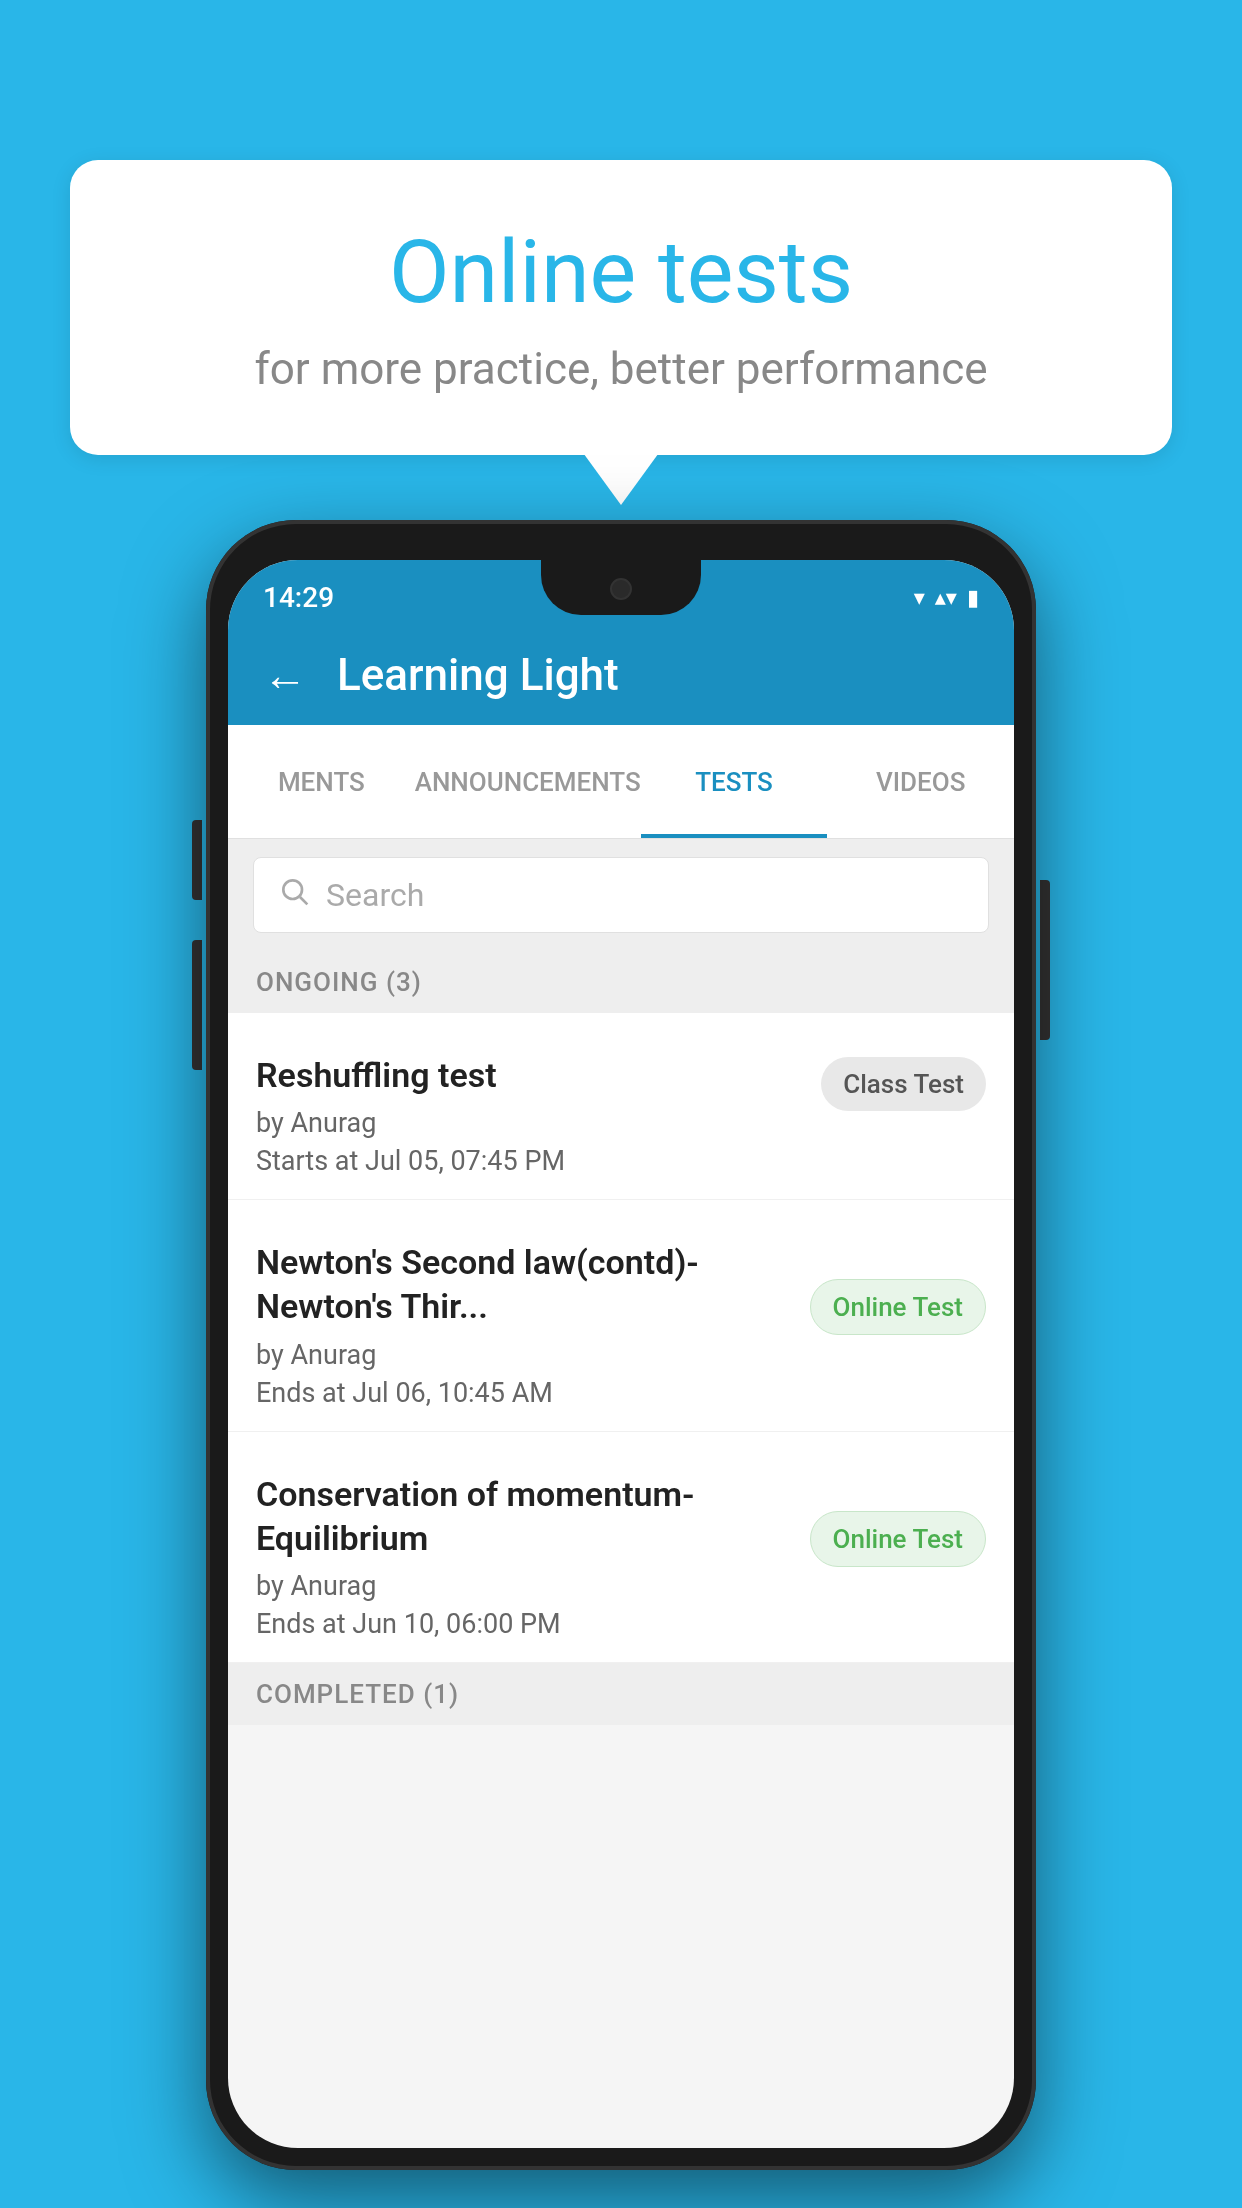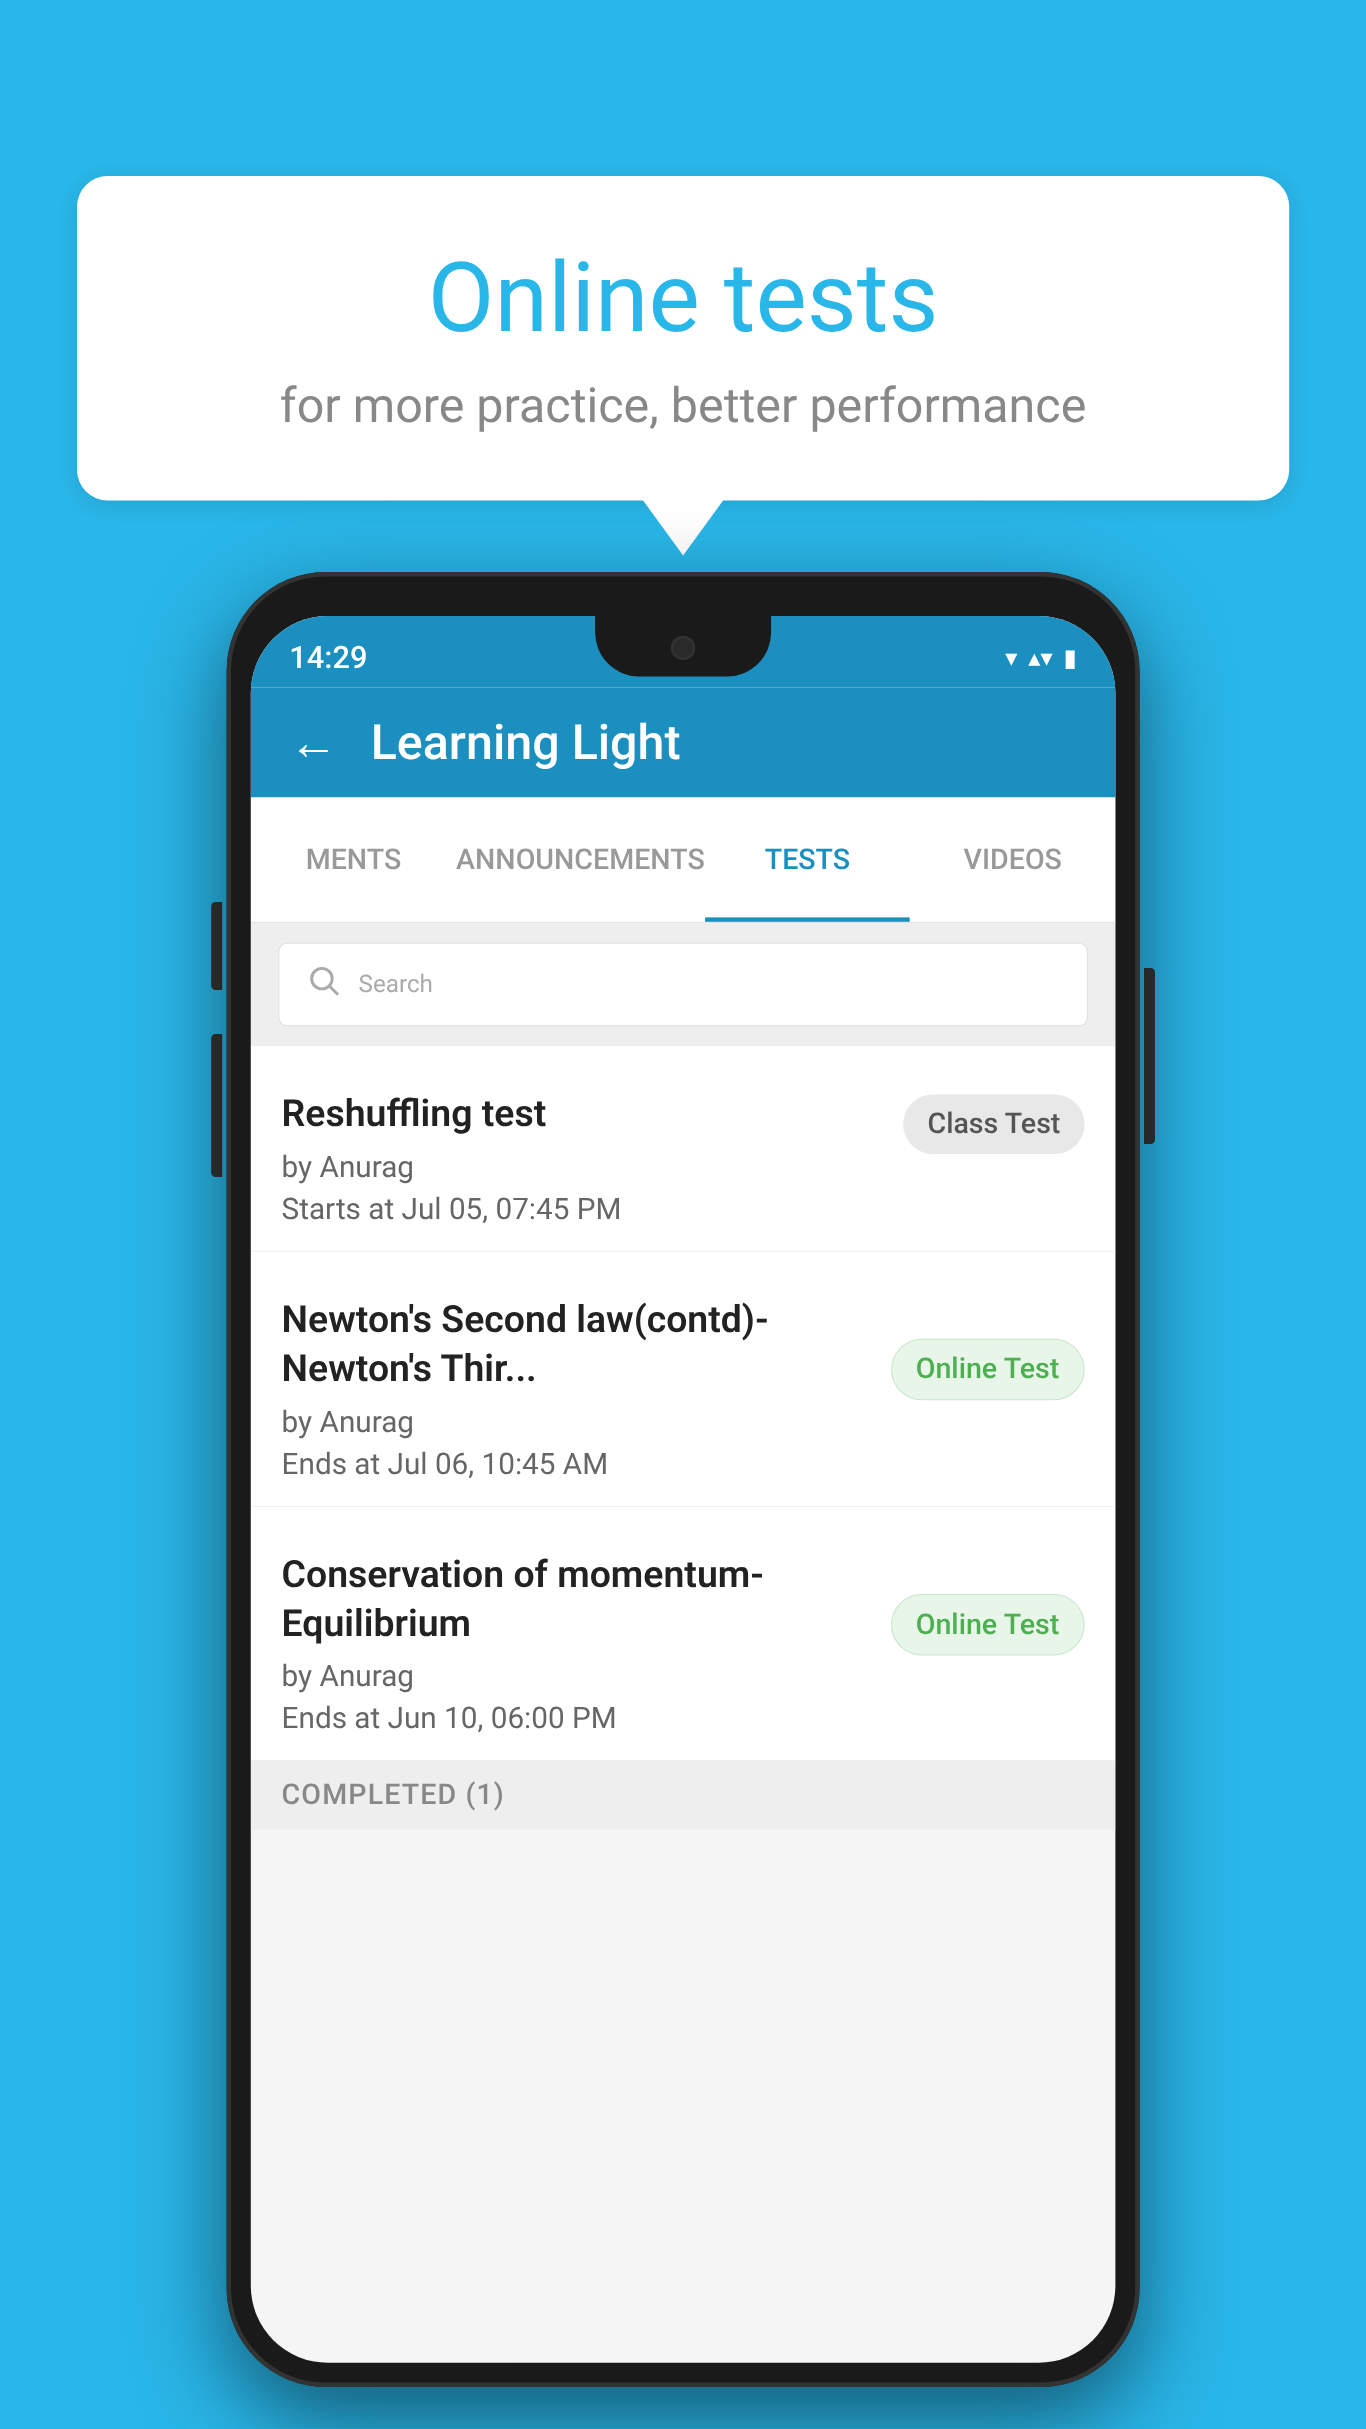--- a/index.html
+++ b/index.html
@@ -209,21 +209,21 @@
       gap: 16px;
       border: 1px solid #e0e0e0;
     }
 
     .search-icon-svg {
       color: #aaa;
       font-size: 36px;
     }
 
     .search-text {
-      font-size: 22px;
+      font-size: 32px;
       color: #aaa;
     }
 
     
     .section-header {
       background: #eeeeee;
       padding: 16px 28px;
     }
 
     .section-header-text {
@@ -378,20 +378,23 @@
           <span class="search-icon-svg">
             <svg width="32" height="32" viewBox="0 0 24 24" fill="none" stroke="#aaa" stroke-width="2">
               <circle cx="11" cy="11" r="7"></circle>
               <line x1="16.5" y1="16.5" x2="22" y2="22"></line>
             </svg>
           </span>
           <span class="search-text">Search</span>
         </div>
       </div>
 
+      <div class="section-header">
+        <span class="section-header-text">ONGOING (3)</span>
+      </div>
 
       <div class="test-list">
 
         <div class="test-item">
           <div class="test-info">
             <div class="test-name">Reshuffling test</div>
             <div class="test-author">by Anurag</div>
             <div class="test-date">Starts at  Jul 05, 07:45 PM</div>
           </div>
           <div class="test-badge badge-class">Class Test</div>

